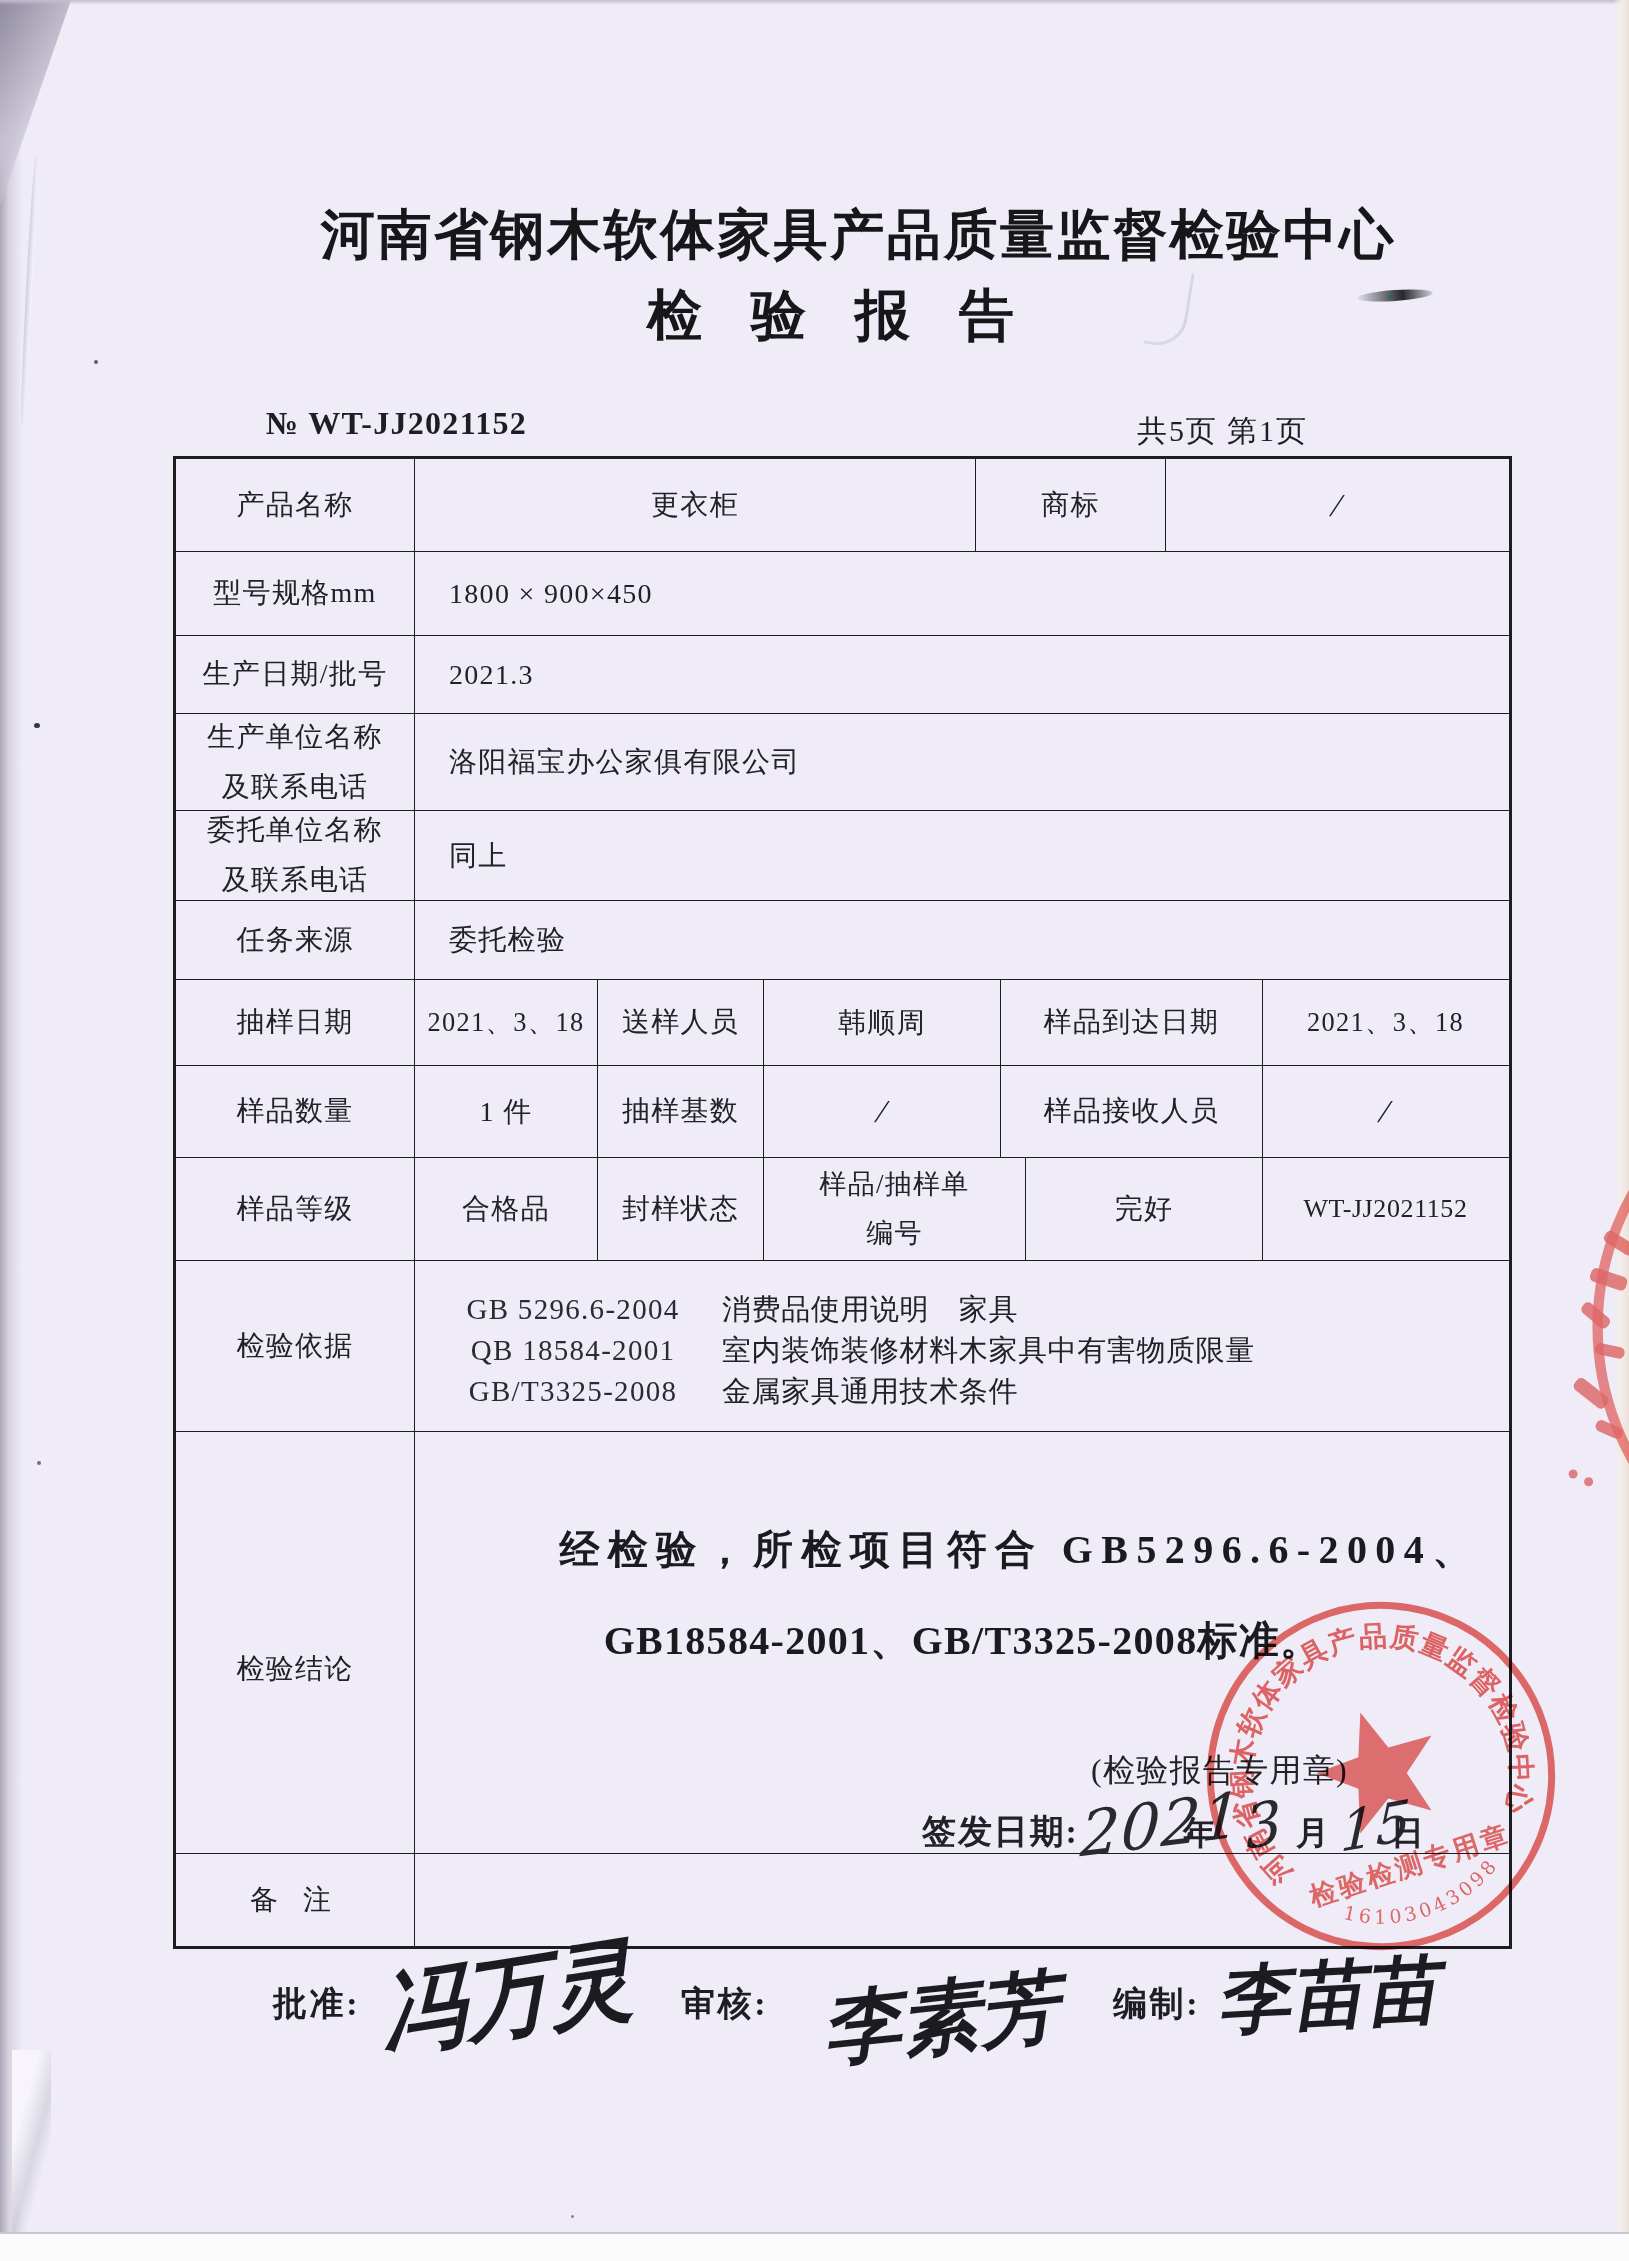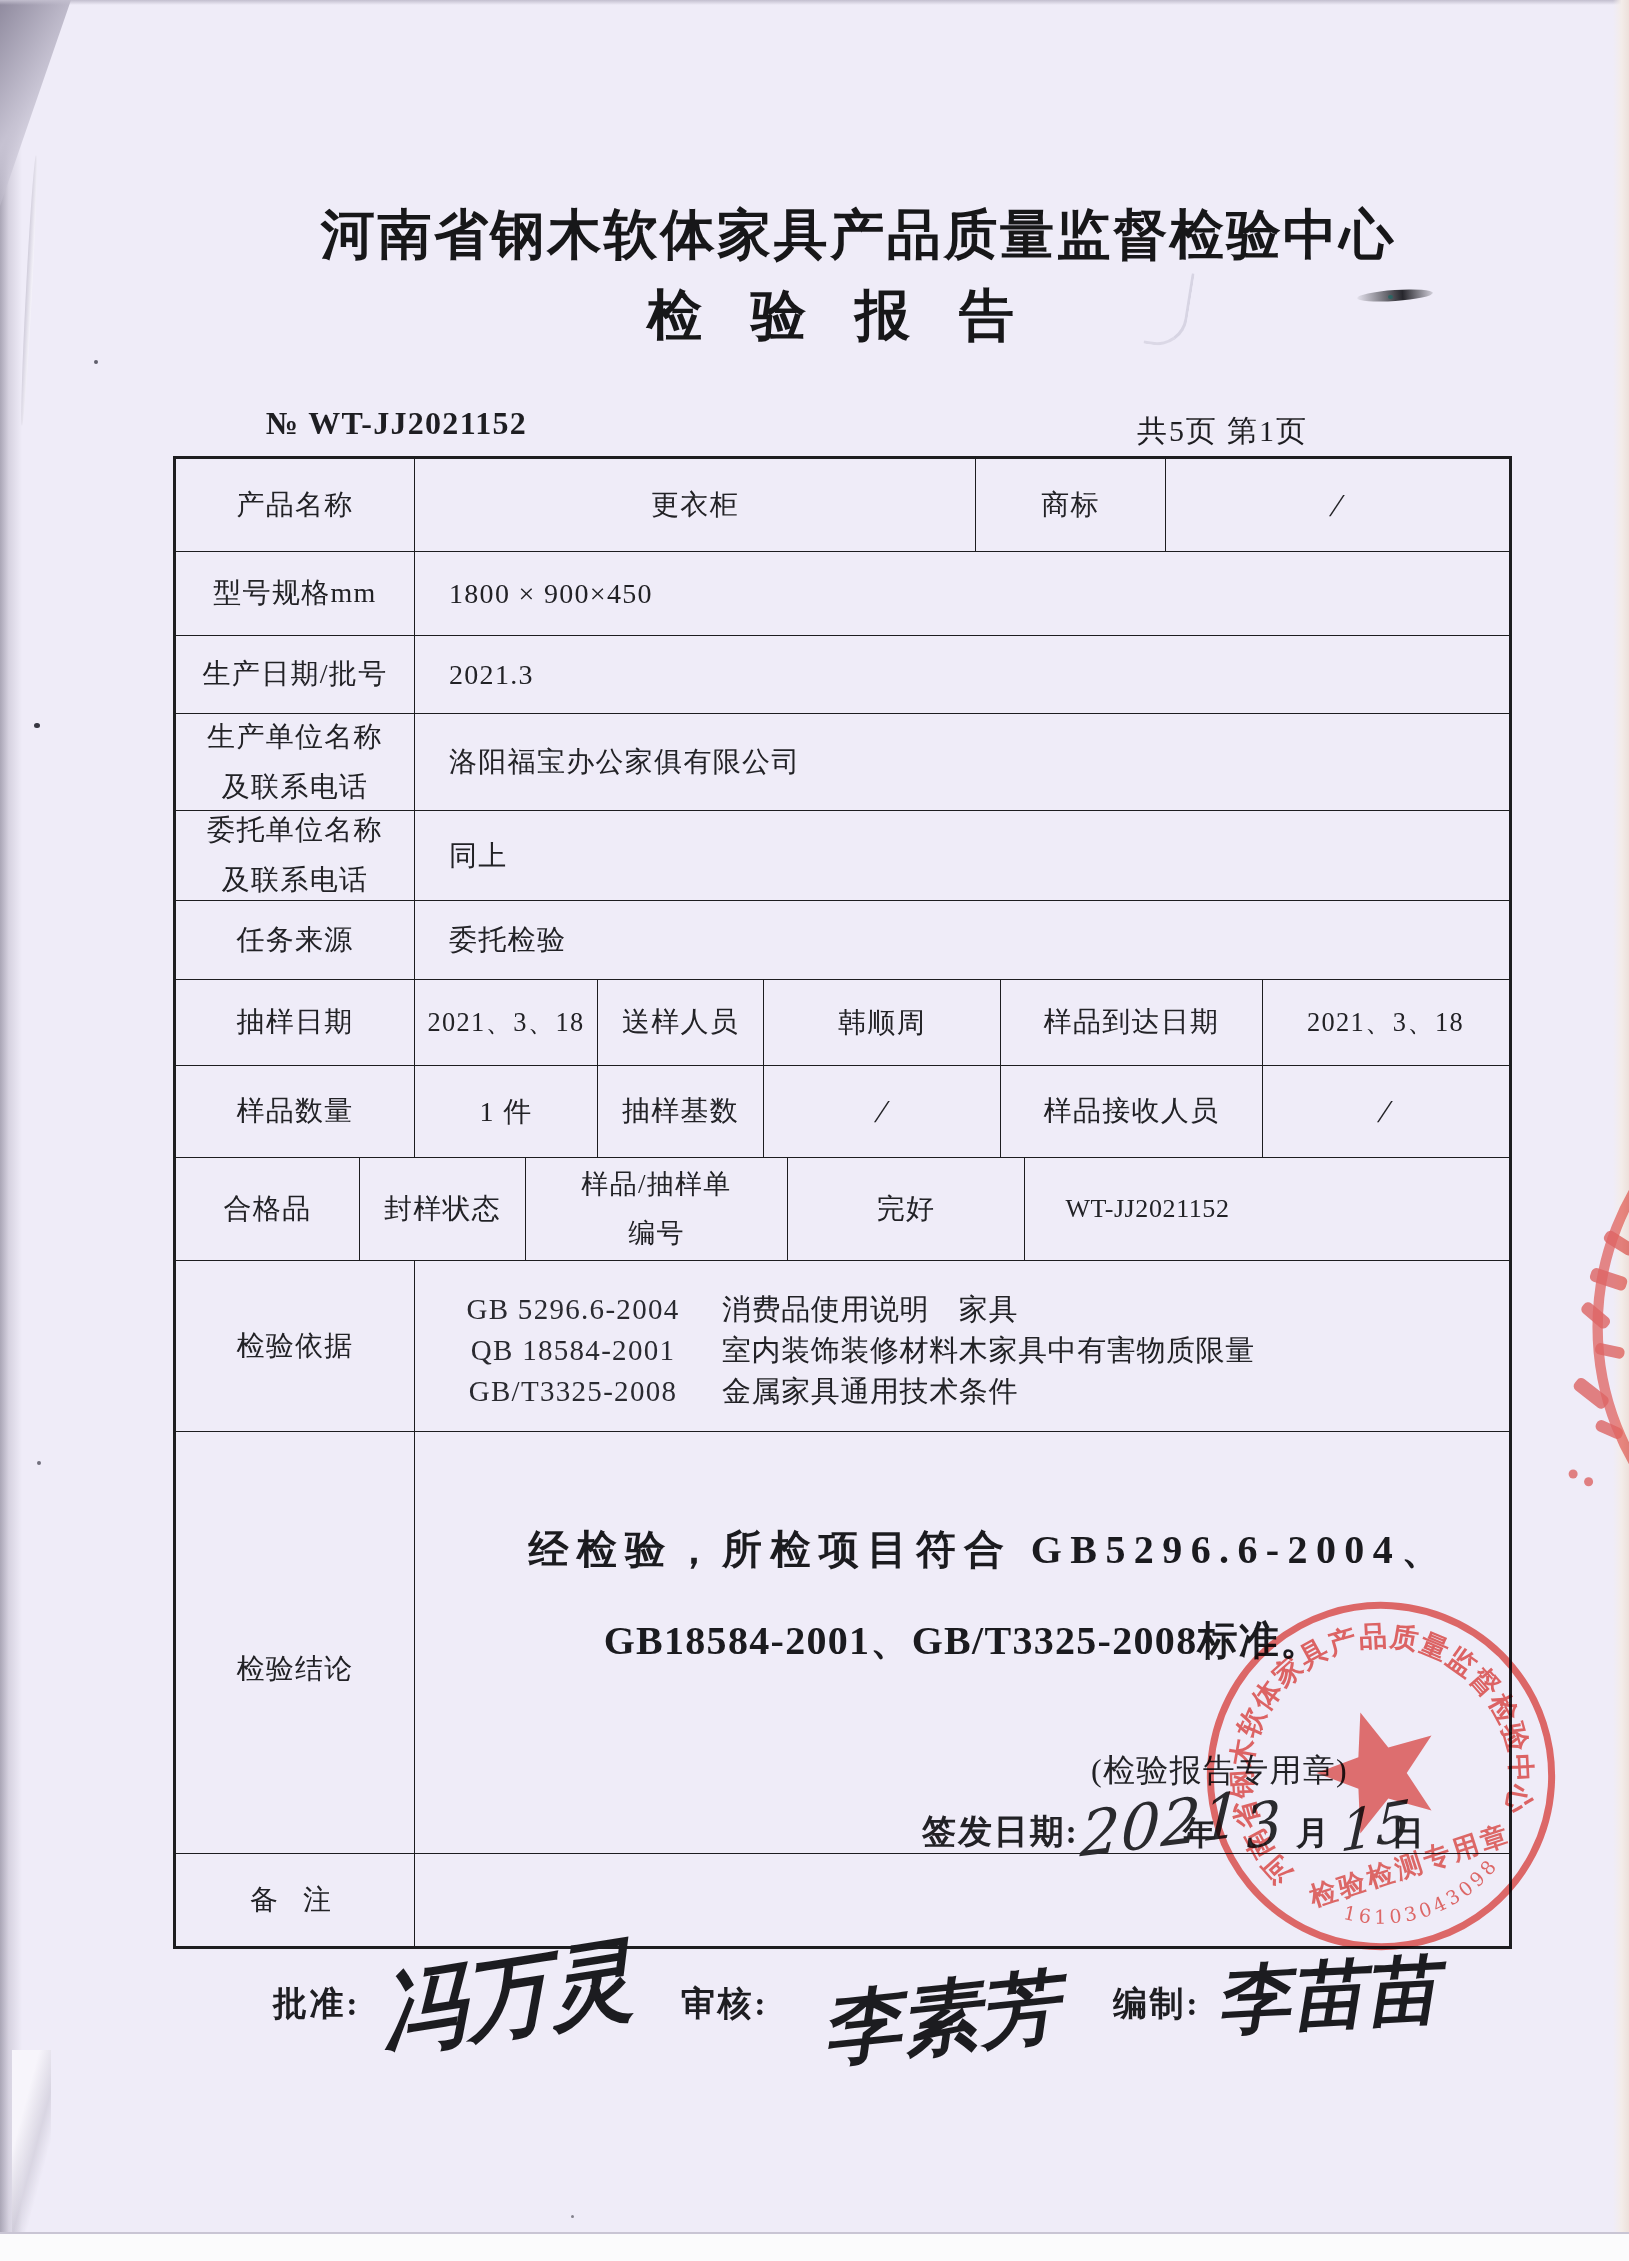--- a/index.html
+++ b/index.html
@@ -57,21 +57,21 @@
   .td.left{justify-content:flex-start;text-align:left;padding-left:34px;}
   .slash{font-style:italic;font-size:32px;transform:skewX(-8deg);}
   .two-line{line-height:1.5;gap:9px;}
   
   .basis-cell{flex-direction:column;align-items:flex-start;justify-content:flex-start;
     padding:28px 0 0 9px;}
   .basis-line{display:flex;white-space:pre;line-height:41px;font-size:29px;letter-spacing:0.6px;}
   .basis-code{display:inline-block;width:298px;letter-spacing:1.3px;color:#2a2a30;}
   
   .concl-cell{display:block;}
-  .concl-l1{position:absolute;left:7px;top:90px;width:1045px;font-size:40px;font-weight:600;
+  .concl-l1{position:absolute;left:38px;top:90px;width:1045px;font-size:40px;font-weight:600;
     letter-spacing:8.4px;text-indent:89px;white-space:nowrap;color:#1b1b1f;}
   .concl-l2{position:absolute;left:25px;top:181px;width:1045px;font-size:40px;font-weight:600;
     letter-spacing:1.3px;white-space:nowrap;color:#1b1b1f;}
   .stamp-note{position:absolute;left:676px;top:317px;font-size:32px;letter-spacing:1.3px;white-space:nowrap;}
   .issue-label{position:absolute;left:507px;top:377px;font-size:34px;font-weight:600;letter-spacing:1.9px;white-space:nowrap;}
   .issue-unit{position:absolute;top:379px;font-size:33px;font-weight:600;}
   .u-year{left:768px;} .u-month{left:881px;} .u-day{left:976px;}
   .hw{font-family:"DejaVu Serif","Liberation Serif",serif;font-style:italic;color:#2a2a2e;}
   .hw-year{position:absolute;left:665px;top:356px;font-size:62px;transform:rotate(-7deg) skewX(-10deg);}
   .hw-month{position:absolute;left:830px;top:358px;font-size:59px;transform:rotate(-12deg) skewX(-8deg);}
@@ -172,20 +172,21 @@
       <div class="td" style="width:237px">
           <span class="slash">/</span>
         </div>
       <div class="td lbl" style="width:262px">样品接收人员</div>
       <div class="td" style="width:246px">
           <span class="slash">/</span>
         </div>
     </div>
 
     <div class="tr" style="height:103px">
+      <div class="td lbl" style="width:238px">样品等级</div>
       <div class="td" style="width:183px">合格品</div>
       <div class="td lbl" style="width:166px">封样状态</div>
       <div class="td lbl two-line" style="width:262px;font-size:27px">
         <span>样品/抽样单</span>
         <span>编号</span>
       </div>
       <div class="td" style="width:237px">完好</div>
       <div class="td" style="width:246px;font-size:26px;letter-spacing:0.6px">WT-JJ2021152</div>
     </div>
 

